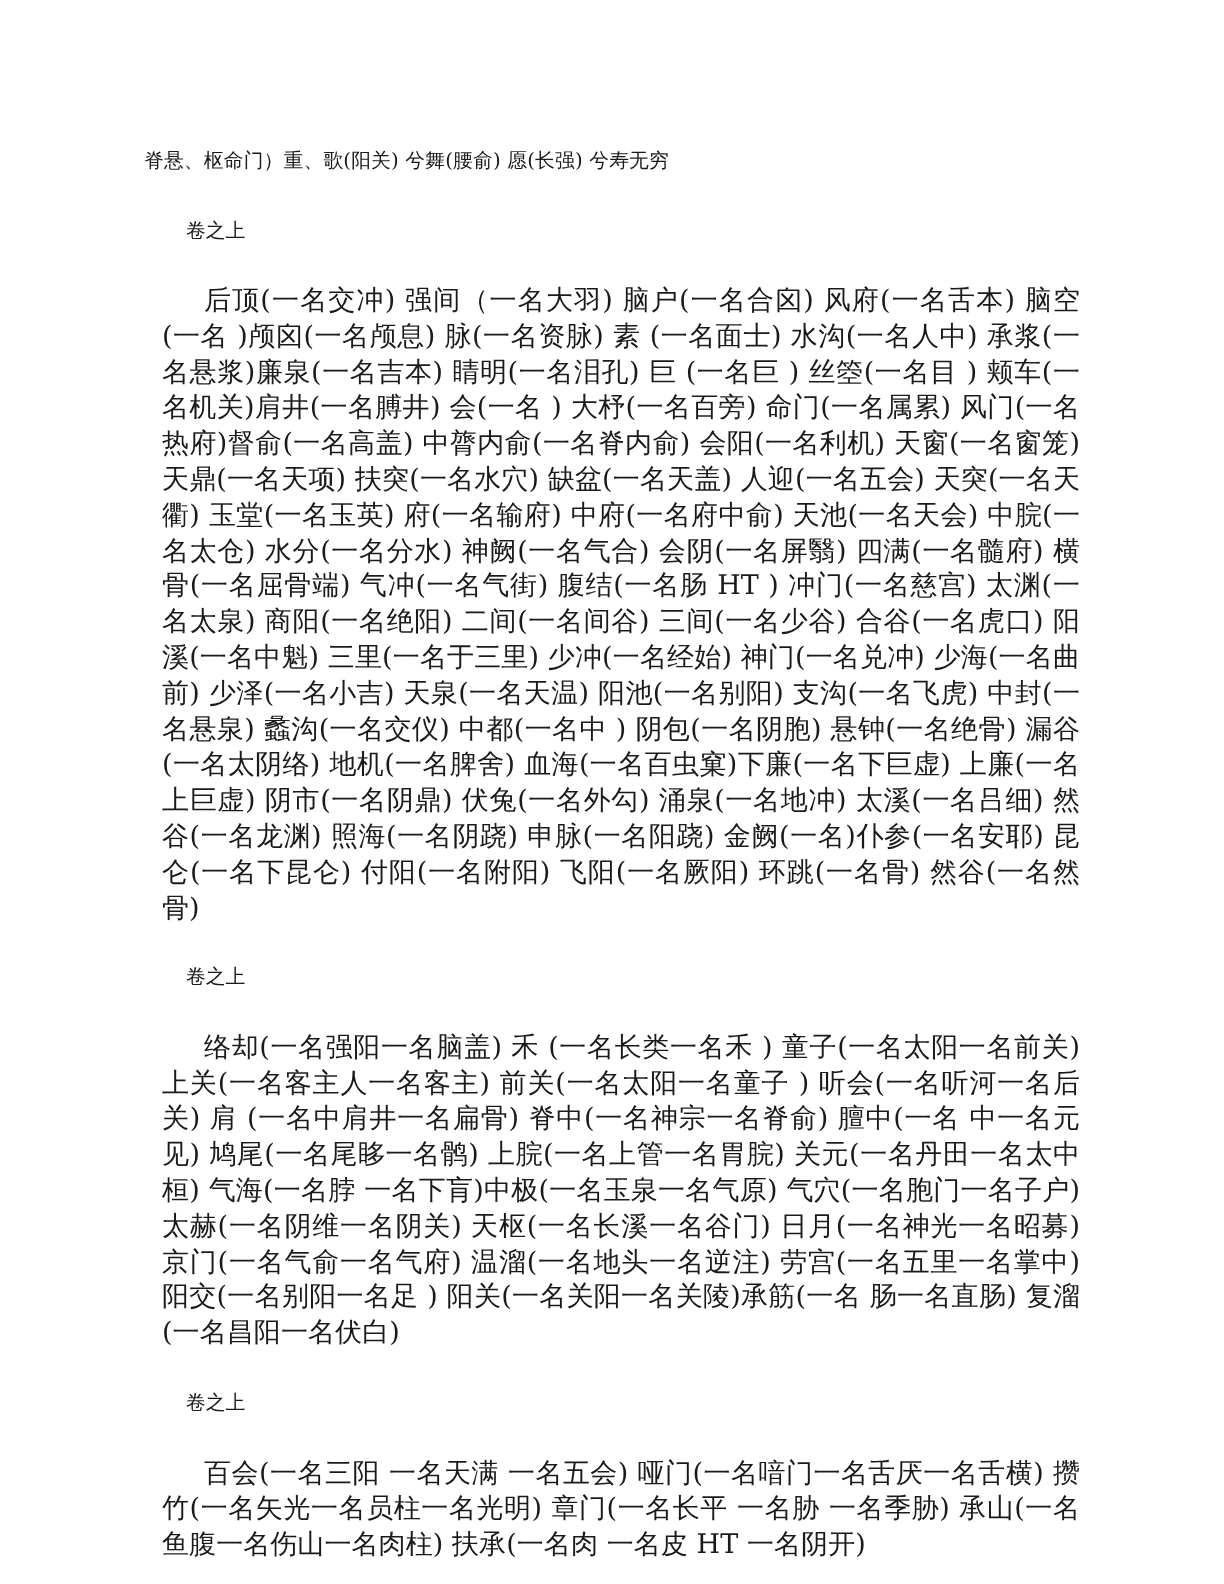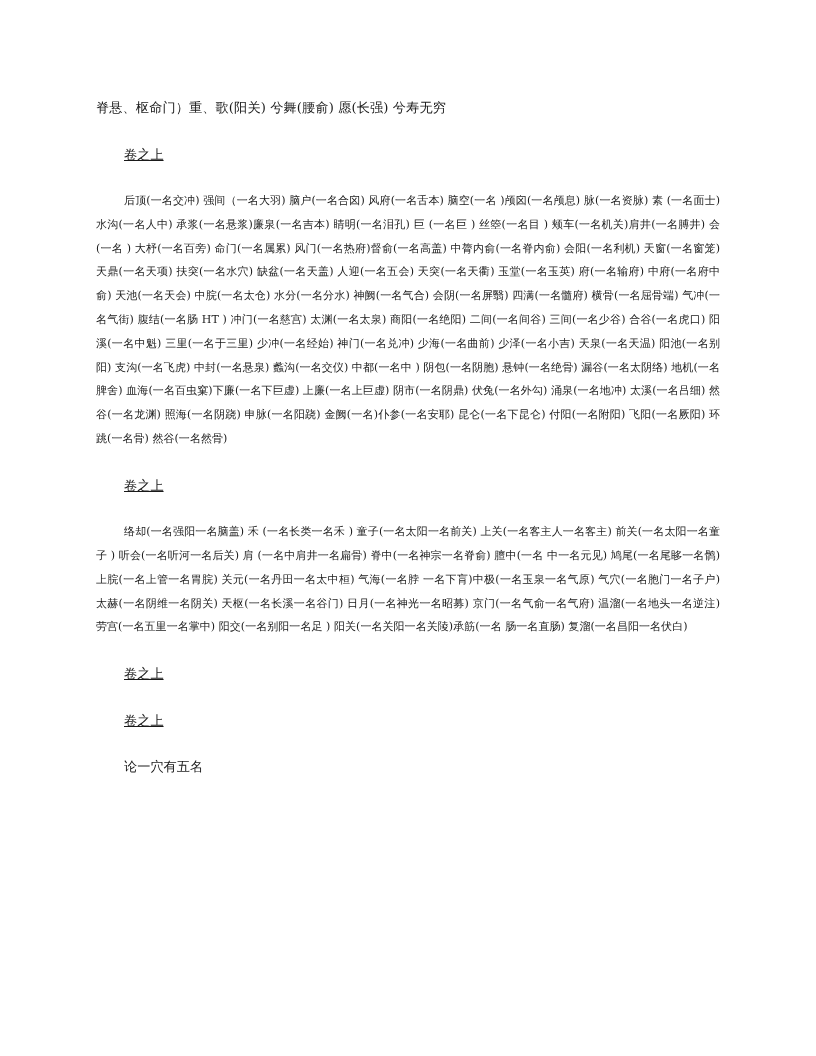--- a/index.html
+++ b/index.html
@@ -34,35 +34,34 @@
     margin: 0 0 0 0;
     text-align: left;
     white-space: nowrap;
   }
   
   .volume {
     font-size: 13.2px;
     line-height: 23.5px;
     margin: 23px 0 0 0;
     text-indent: 28px;
-    text-decoration: underline;
   }
   
   .heading {
     font-size: 13.2px;
     line-height: 23.5px;
     margin: 23px 0 0 0;
     text-indent: 28px;
     font-weight: normal;
   }
   
   .para {
-    font-size: 11px;
+    font-size: 18px;
     line-height: 23.8px;
-    margin: 23px 0 0 0;
+    margin: 23px 0 0 12px;
     text-indent: 28px;
     text-align: justify;
     text-justify: inter-character;
     word-break: break-all;
     letter-spacing: 0.05px;
   }
   .para:last-child { margin-bottom: 0; }
   .section { margin: 0; padding: 0; }
 </style>
 </head>
@@ -78,20 +77,21 @@
       <p class="para">后顶(一名交冲) 强间（一名大羽) 脑户(一名合囟) 风府(一名舌本) 脑空(一名 )颅囟(一名颅息) 脉(一名资脉) 素 (一名面士) 水沟(一名人中) 承浆(一名悬浆)廉泉(一名吉本) 睛明(一名泪孔) 巨 (一名巨 ) 丝箜(一名目 ) 颊车(一名机关)肩井(一名膊井) 会(一名 ) 大杼(一名百旁) 命门(一名属累) 风门(一名热府)督俞(一名高盖) 中膂内俞(一名脊内俞) 会阳(一名利机) 天窗(一名窗笼) 天鼎(一名天项) 扶突(一名水穴) 缺盆(一名天盖) 人迎(一名五会) 天突(一名天衢) 玉堂(一名玉英) 府(一名输府) 中府(一名府中俞) 天池(一名天会) 中脘(一名太仓) 水分(一名分水) 神阙(一名气合) 会阴(一名屏翳) 四满(一名髓府) 横骨(一名屈骨端) 气冲(一名气街) 腹结(一名肠 HT ) 冲门(一名慈宫) 太渊(一名太泉) 商阳(一名绝阳) 二间(一名间谷) 三间(一名少谷) 合谷(一名虎口) 阳溪(一名中魁) 三里(一名于三里) 少冲(一名经始) 神门(一名兑冲) 少海(一名曲前) 少泽(一名小吉) 天泉(一名天温) 阳池(一名别阳) 支沟(一名飞虎) 中封(一名悬泉) 蠡沟(一名交仪) 中都(一名中 ) 阴包(一名阴胞) 悬钟(一名绝骨) 漏谷(一名太阴络) 地机(一名脾舍) 血海(一名百虫窠)下廉(一名下巨虚) 上廉(一名上巨虚) 阴市(一名阴鼎) 伏兔(一名外勾) 涌泉(一名地冲) 太溪(一名吕细) 然谷(一名龙渊) 照海(一名阴跷) 申脉(一名阳跷) 金阙(一名)仆参(一名安耶) 昆仑(一名下昆仑) 付阳(一名附阳) 飞阳(一名厥阳) 环跳(一名骨) 然谷(一名然骨)</p>
     </div>
 
     <div class="section">
       <p class="volume">卷之上</p>
       <p class="para">络却(一名强阳一名脑盖) 禾 (一名长类一名禾 ) 童子(一名太阳一名前关) 上关(一名客主人一名客主) 前关(一名太阳一名童子 ) 听会(一名听河一名后关) 肩 (一名中肩井一名扁骨) 脊中(一名神宗一名脊俞) 膻中(一名 中一名元见) 鸠尾(一名尾眵一名鹘) 上脘(一名上管一名胃脘) 关元(一名丹田一名太中桓) 气海(一名脖 一名下肓)中极(一名玉泉一名气原) 气穴(一名胞门一名子户) 太赫(一名阴维一名阴关) 天枢(一名长溪一名谷门) 日月(一名神光一名昭募) 京门(一名气俞一名气府) 温溜(一名地头一名逆注) 劳宫(一名五里一名掌中) 阳交(一名别阳一名足 ) 阳关(一名关阳一名关陵)承筋(一名 肠一名直肠) 复溜(一名昌阳一名伏白)</p>
     </div>
 
     <div class="section">
       <p class="volume">卷之上</p>
+      <p class="para">百会(一名三阳 一名天满 一名五会) 哑门(一名喑门一名舌厌一名舌横) 攒竹(一名矢光一名员柱一名光明) 章门(一名长平 一名胁 一名季胁) 承山(一名鱼腹一名伤山一名肉柱) 扶承(一名肉 一名皮 HT 一名阴开)</p>
     </div>
 
     <div class="section">
       <p class="volume">卷之上</p>
       <p class="heading">论一穴有五名</p>
     </div>
 
   </div>
 </div>
 

